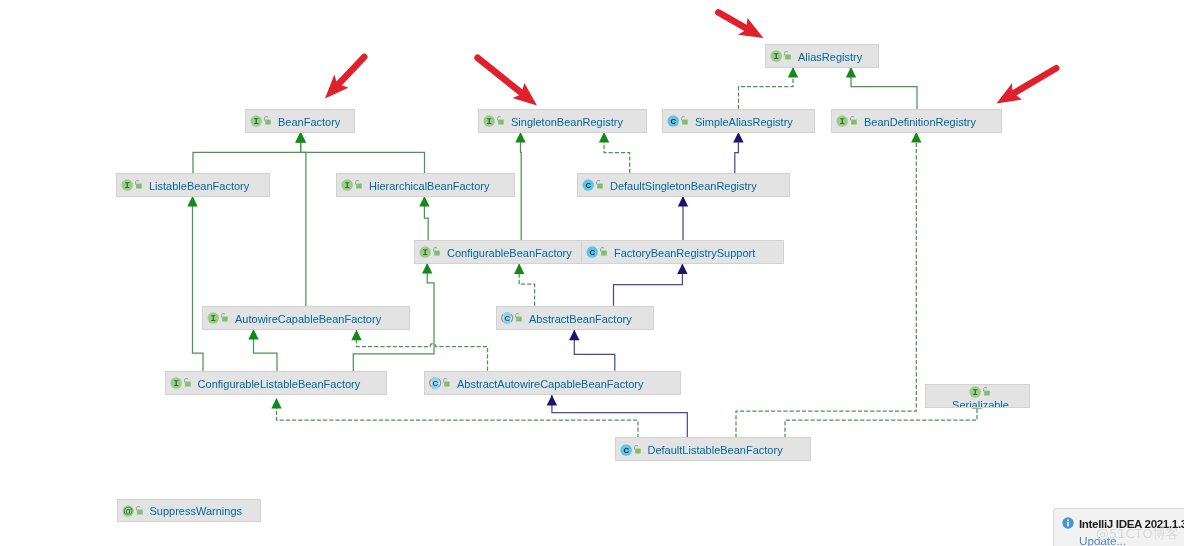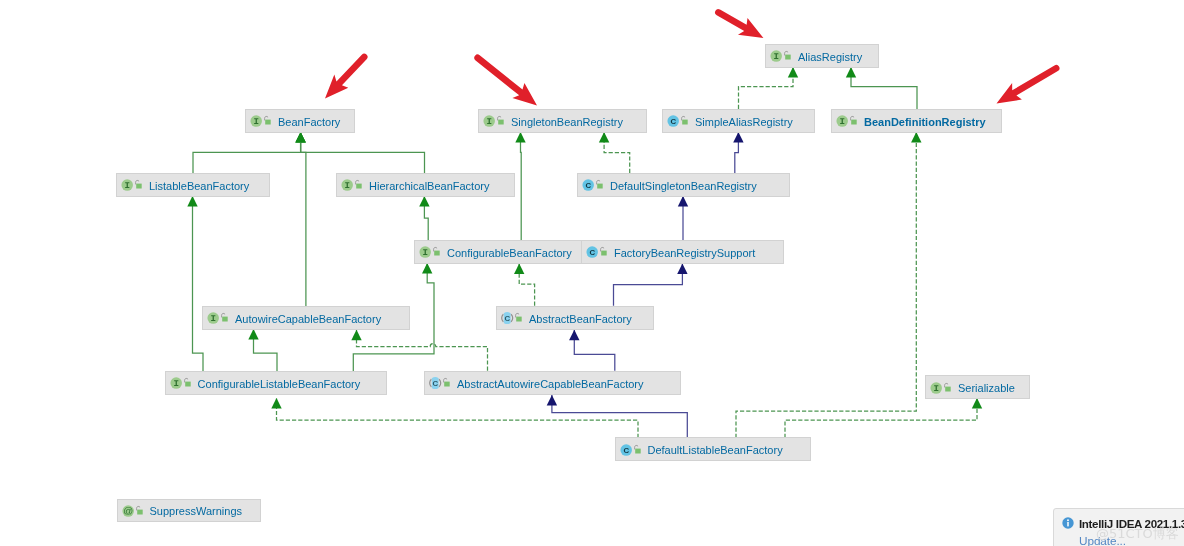--- a/index.html
+++ b/index.html
@@ -120,21 +120,21 @@
             <circle cx="6.2" cy="7.1" r="5.75" fill="#62c3e4"></circle>
             <text x="6.3" y="9.9" text-anchor="middle" font-size="7.8" font-weight="bold" font-family="'Liberation Sans',sans-serif" fill="#123540">C</text>
           </svg>
           <svg width="9" height="13" viewBox="0 0 9 13">
             <path d="M1.6 6.0V4.2a1.85 1.85 0 0 1 3.2-1.25" fill="none" stroke="#9a9a9a" stroke-width="0.95" stroke-linecap="round"></path>
             <rect x="2.2" y="5.6" width="5.5" height="4.9" fill="#7cc06e"></rect>
           </svg>
         </span>
         <span class="nlabel">SimpleAliasRegistry</span>
       </div>
-      <div class="node" style="left: 831px; top: 108.5px; width: 171px; height: 24px; font-weight: bold;">
+      <div class="node" style="left: 831px; top: 108.5px; width: 171px; height: 24px;">
         <span class="icons">
           <svg width="13" height="13" viewBox="0 0 13 13">
             <circle cx="6.2" cy="7.1" r="5.75" fill="#9ccb8c"></circle>
             <path d="M4.15 4.15h4.2v1.05H6.9v3.75h1.45v1.05H4.15V8.95h1.45V5.2H4.15z" fill="#2f702f"></path>
           </svg>
           <svg width="9" height="13" viewBox="0 0 9 13">
             <path d="M1.6 6.0V4.2a1.85 1.85 0 0 1 3.2-1.25" fill="none" stroke="#9a9a9a" stroke-width="0.95" stroke-linecap="round"></path>
             <rect x="2.2" y="5.6" width="5.5" height="4.9" fill="#7cc06e"></rect>
           </svg>
         </span>
@@ -254,21 +254,21 @@
             <path d="M10.1 3.3 A5.3 5.3 0 0 1 10.1 10.9" fill="none" stroke="#909090" stroke-width="1.2"></path>
             <text x="6.25" y="9.9" text-anchor="middle" font-size="7.8" font-weight="bold" font-family="'Liberation Sans',sans-serif" fill="#2b5a6a">C</text>
           </svg>
           <svg width="9" height="13" viewBox="0 0 9 13">
             <path d="M1.6 6.0V4.2a1.85 1.85 0 0 1 3.2-1.25" fill="none" stroke="#9a9a9a" stroke-width="0.95" stroke-linecap="round"></path>
             <rect x="2.2" y="5.6" width="5.5" height="4.9" fill="#7cc06e"></rect>
           </svg>
         </span>
         <span class="nlabel">AbstractAutowireCapableBeanFactory</span>
       </div>
-      <div class="node" style="left: 925px; top: 375px; width: 105px; height: 24px;">
+      <div class="node" style="left: 925px; top: 384px; width: 105px; height: 24px; flex-direction: column;">
         <span class="icons">
           <svg width="13" height="13" viewBox="0 0 13 13">
             <circle cx="6.2" cy="7.1" r="5.75" fill="#9ccb8c"></circle>
             <path d="M4.15 4.15h4.2v1.05H6.9v3.75h1.45v1.05H4.15V8.95h1.45V5.2H4.15z" fill="#2f702f"></path>
           </svg>
           <svg width="9" height="13" viewBox="0 0 9 13">
             <path d="M1.6 6.0V4.2a1.85 1.85 0 0 1 3.2-1.25" fill="none" stroke="#9a9a9a" stroke-width="0.95" stroke-linecap="round"></path>
             <rect x="2.2" y="5.6" width="5.5" height="4.9" fill="#7cc06e"></rect>
           </svg>
         </span>

